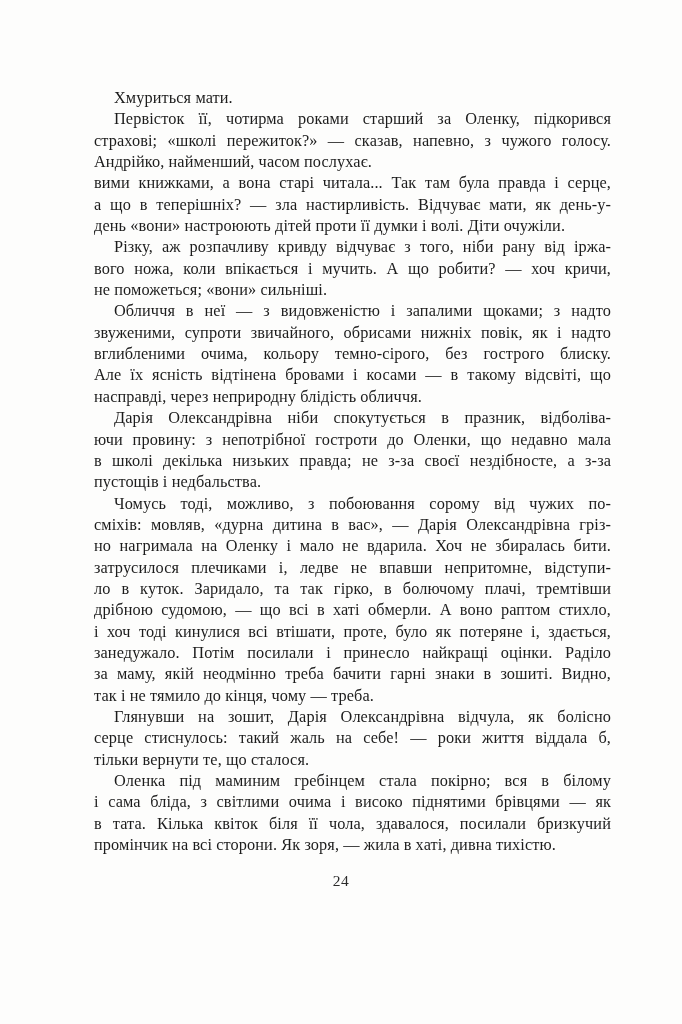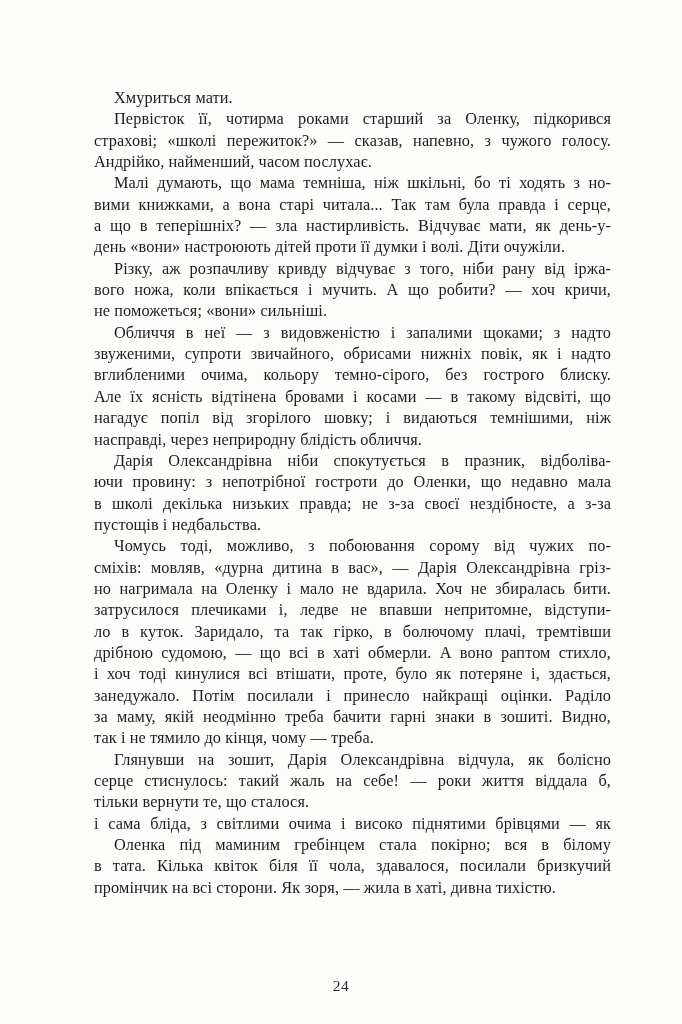--- a/index.html
+++ b/index.html
@@ -44,21 +44,21 @@
   }
   .text-line.first {
     text-indent: 20px;
   }
   .text-line.last {
     text-align-last: left;
   }
   .page-number {
     position: absolute;
     left: 0;
-    top: 977px;
+    top: 872px;
     width: 682px;
     text-align: center;
     font-size: 15.5px;
     color: #2a2a2a;
     letter-spacing: 0.5px;
   }
 </style>
 </head>
 <body>
 
@@ -66,36 +66,34 @@
   <div class="text-block">
       <div class="paragraph">
         <div class="text-line first last">Хмуриться мати.</div>
       </div>
       <div class="paragraph">
         <div class="text-line first">Первісток її, чотирма роками старший за Оленку, підкорився</div>
         <div class="text-line">страхові; «школі пережиток?» — сказав, напевно, з чужого голосу.</div>
         <div class="text-line last">Андрійко, найменший, часом послухає.</div>
       </div>
       <div class="paragraph">
-        <div class="text-line first">Малі думають, що мама темніша, ніж шкільні, бо ті ходять з но-</div>
         <div class="text-line">вими книжками, а вона старі читала... Так там була правда і серце,</div>
         <div class="text-line">а що в теперішніх? — зла настирливість. Відчуває мати, як день-у-</div>
         <div class="text-line last">день «вони» настроюють дітей проти її думки і волі. Діти очужіли.</div>
       </div>
       <div class="paragraph">
         <div class="text-line first">Різку, аж розпачливу кривду відчуває з того, ніби рану від іржа-</div>
         <div class="text-line">вого ножа, коли впікається і мучить. А що робити? — хоч кричи,</div>
         <div class="text-line last">не поможеться; «вони» сильніші.</div>
       </div>
       <div class="paragraph">
         <div class="text-line first">Обличчя в неї — з видовженістю і запалими щоками; з надто</div>
         <div class="text-line">звуженими, супроти звичайного, обрисами нижніх повік, як і надто</div>
         <div class="text-line">вглибленими очима, кольору темно-сірого, без гострого блиску.</div>
         <div class="text-line">Але їх ясність відтінена бровами і косами — в такому відсвіті, що</div>
-        <div class="text-line">нагадує попіл від згорілого шовку; і видаються темнішими, ніж</div>
         <div class="text-line last">насправді, через неприродну блідість обличчя.</div>
       </div>
       <div class="paragraph">
         <div class="text-line first">Дарія Олександрівна ніби спокутується в празник, відболіва-</div>
         <div class="text-line">ючи провину: з непотрібної гостроти до Оленки, що недавно мала</div>
         <div class="text-line">в школі декілька низьких правда; не з-за своєї нездібносте, а з-за</div>
         <div class="text-line last">пустощів і недбальства.</div>
       </div>
       <div class="paragraph">
         <div class="text-line first">Чомусь тоді, можливо, з побоювання сорому від чужих по-</div>
@@ -108,20 +106,20 @@
         <div class="text-line">занедужало. Потім посилали і принесло найкращі оцінки. Раділо</div>
         <div class="text-line">за маму, якій неодмінно треба бачити гарні знаки в зошиті. Видно,</div>
         <div class="text-line last">так і не тямило до кінця, чому — треба.</div>
       </div>
       <div class="paragraph">
         <div class="text-line first">Глянувши на зошит, Дарія Олександрівна відчула, як болісно</div>
         <div class="text-line">серце стиснулось: такий жаль на себе! — роки життя віддала б,</div>
         <div class="text-line last">тільки вернути те, що сталося.</div>
       </div>
       <div class="paragraph">
+        <div class="text-line first">Оленка під маминим гребінцем стала покірно; вся в білому</div>
         <div class="text-line">і сама бліда, з світлими очима і високо піднятими брівцями — як</div>
-        <div class="text-line first">Оленка під маминим гребінцем стала покірно; вся в білому</div>
         <div class="text-line">в тата. Кілька квіток біля її чола, здавалося, посилали бризкучий</div>
         <div class="text-line last">промінчик на всі сторони. Як зоря, — жила в хаті, дивна тихістю.</div>
       </div>
     </div>
   <div class="page-number">24</div>
 </div>
 
 </body></html>

